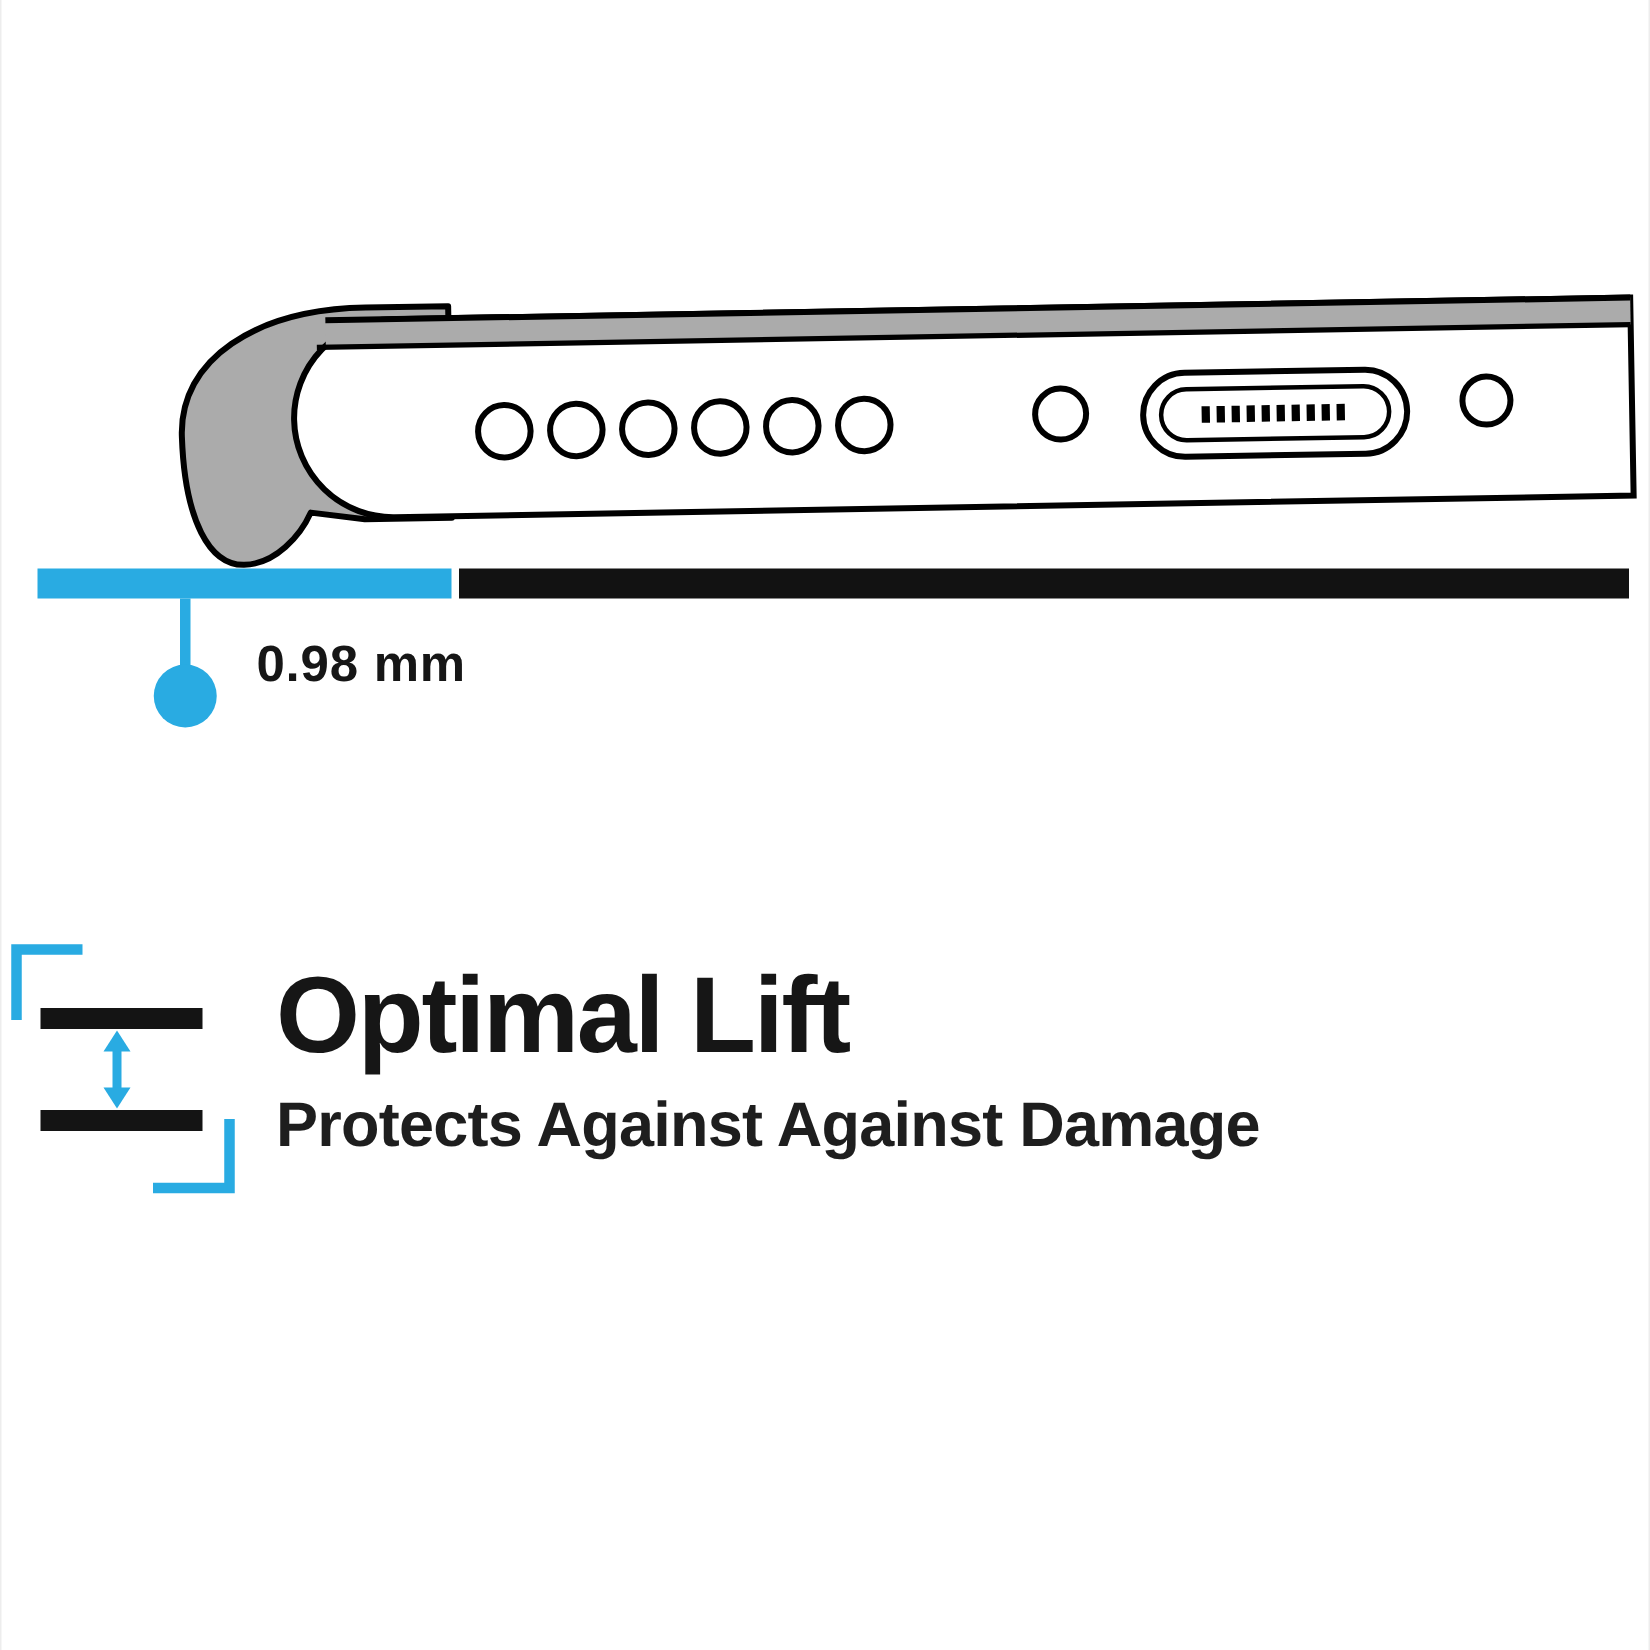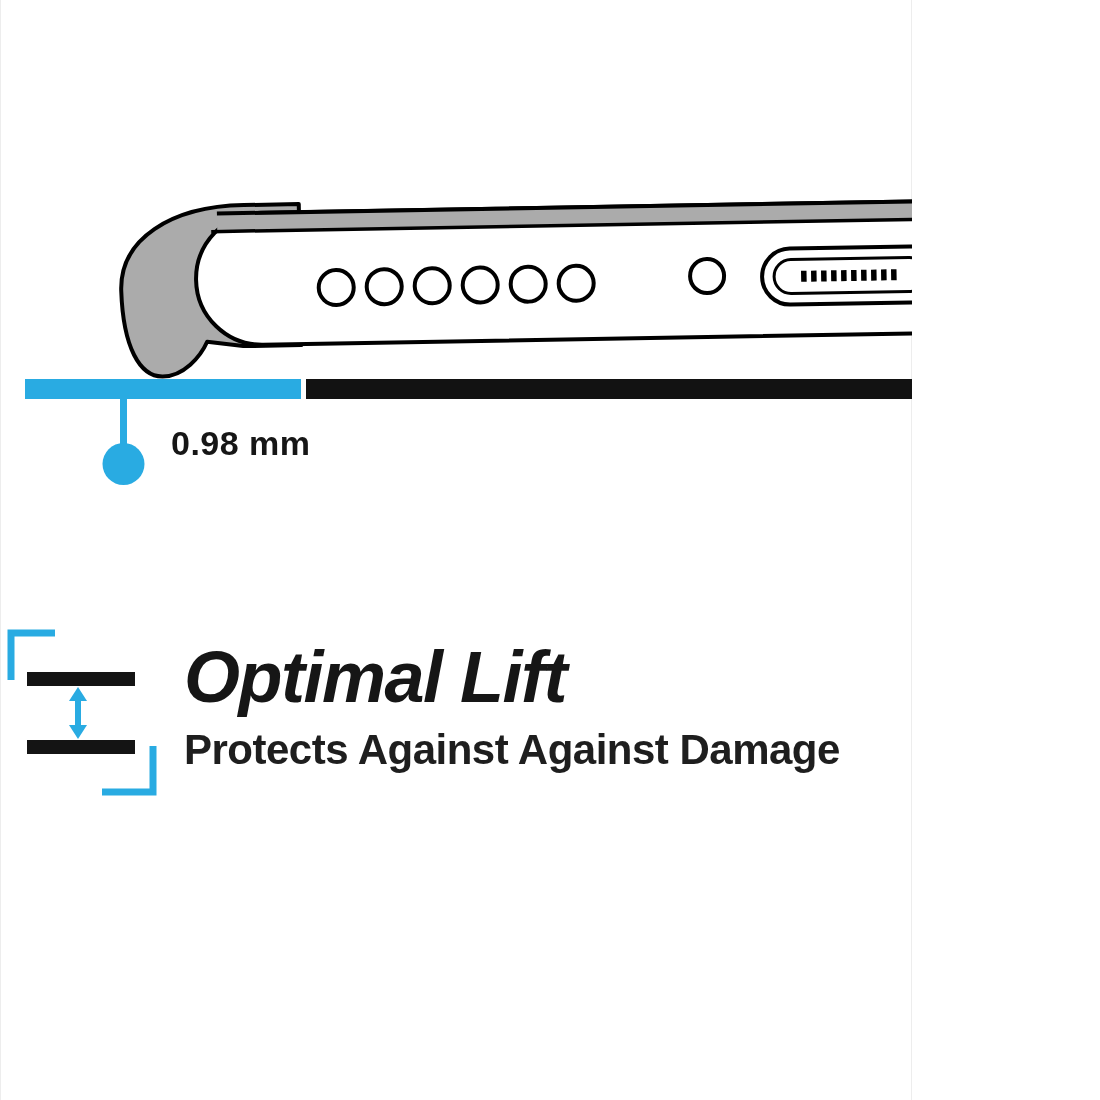--- a/index.html
+++ b/index.html
@@ -2,21 +2,21 @@
 <html><head>
 <meta charset="utf-8">
 <style>
   html, body {
     margin: 0;
     padding: 0;
     background: #ffffff;
   }
   .page {
     position: relative;
-    width: 912px;
+    width: 1100px;
     height: 1100px;
     background: #ffffff;
     font-family: "Liberation Sans", sans-serif;
     overflow: hidden;
     box-shadow: inset 1px 0 0 #ededed, inset -1px 0 0 #ededed;
   }
   .abs { position: absolute; }
   .measure-label {
     left: 171px;
     top: 426px;
@@ -29,21 +29,20 @@
   }
   .feature-title {
     left: 184px;
     top: 641px;
     font-size: 72px;
     font-weight: 700;
     color: #161616;
     letter-spacing: -1.5px;
     line-height: 1;
     white-space: nowrap;
-    font-style: italic;
   }
   .feature-subtitle {
     left: 184px;
     top: 729px;
     font-size: 42px;
     font-weight: 600;
     color: #1e1e1e;
     letter-spacing: -0.5px;
     line-height: 1;
     white-space: nowrap;

